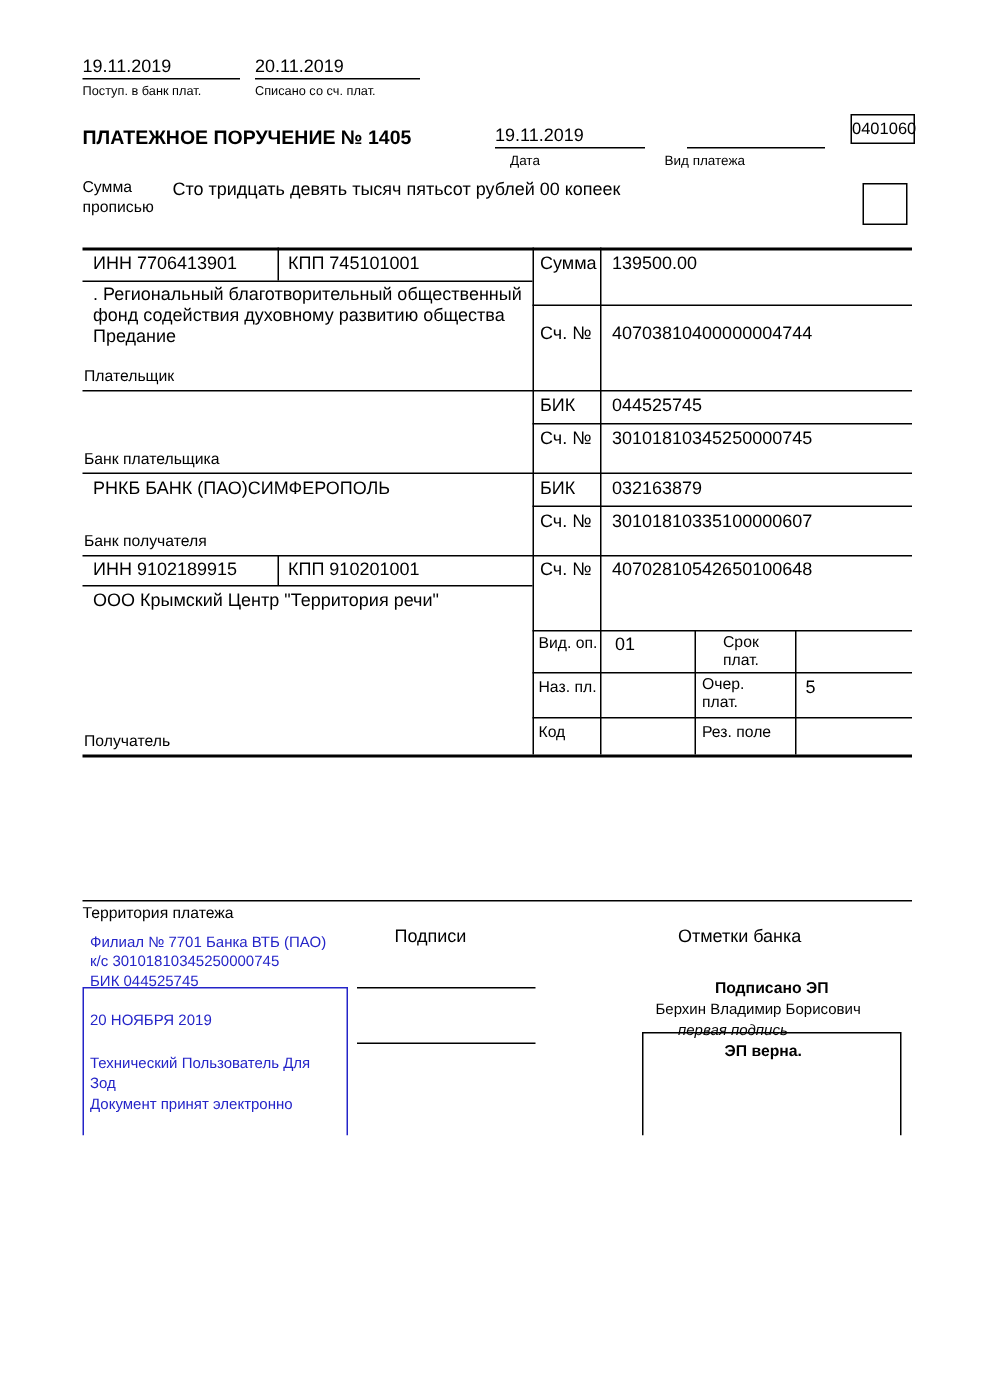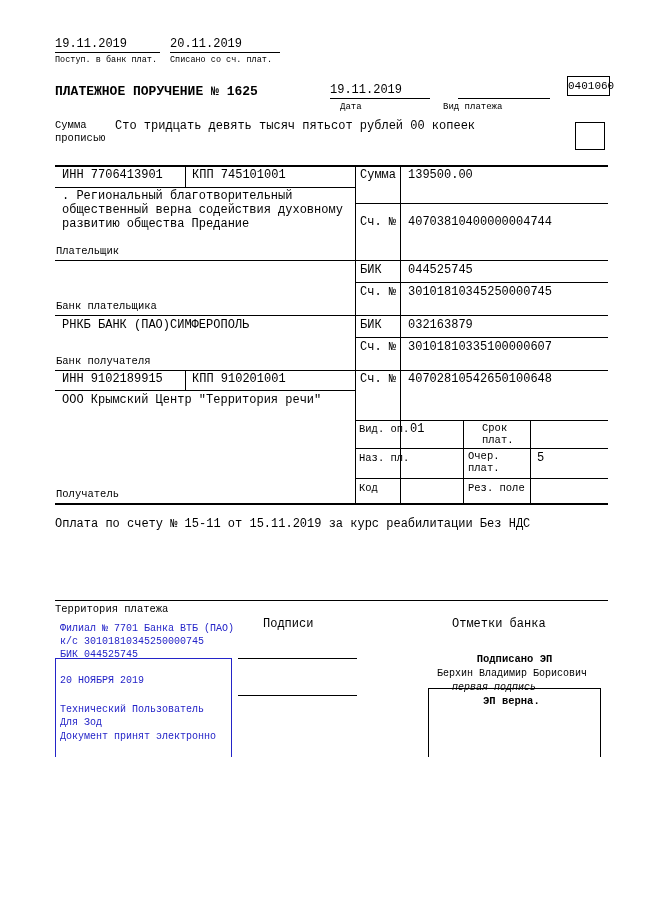--- a/index.html
+++ b/index.html
@@ -1,19 +1,19 @@
 <!DOCTYPE html>
 <html><head>
 <meta charset="utf-8">
 <style>
   * { margin:0; padding:0; box-sizing:border-box; }
   html,body { background:#ffffff; }
   .page {
     position:relative; width:660px; height:757px; background:#fff;
-    font-family:Liberation Mono, monospace; color:#000; overflow:hidden;
+    font-family:Liberation Sans, sans-serif; color:#000; overflow:hidden;
   }
   .t { position:absolute; white-space:nowrap; font-size:12px; line-height:1.15; }
   .wrap { white-space:normal; }
   .bold { font-weight:bold; }
   .italic { font-style:italic; }
   .small { font-size:8.5px; }
   .cap { font-size:10.5px; }
   .sub { font-size:10.5px; }
   .hl { position:absolute; border-top:1px solid #000; height:0; }
   .hl2 { border-top-width:2px; }
@@ -29,21 +29,21 @@
   <div class="t" style="left:55px;top:38px">19.11.2019</div>
   <div class="hl" style="left:55px;top:52px;width:105px"></div>
   <div class="t small" style="left:55px;top:56px">Поступ. в банк плат.</div>
 
   <div class="t" style="left:170px;top:38px">20.11.2019</div>
   <div class="hl" style="left:170px;top:52px;width:110px"></div>
   <div class="t small" style="left:170px;top:56px">Списано со сч. плат.</div>
 
   <div class="box center" style="left:567px;top:36px;width:43px;height:20px;font-size:11px;line-height:18px">0401060</div>
 
-  <div class="t bold" style="left:55px;top:85px;font-size:13px">ПЛАТЕЖНОЕ ПОРУЧЕНИЕ № 1625</div>
+  <div class="t bold" style="left:55px;top:85px;font-size:13px">ПЛАТЕЖНОЕ ПОРУЧЕНИЕ № 1405</div>
   <div class="t" style="left:330px;top:84px">19.11.2019</div>
   <div class="hl" style="left:330px;top:98px;width:100px"></div>
   <div class="t" style="left:340px;top:102px;font-size:9px">Дата</div>
   <div class="hl" style="left:458px;top:98px;width:92px"></div>
   <div class="t" style="left:443px;top:102px;font-size:9px">Вид платежа</div>
   <div class="box" style="left:575px;top:82px;width:30px;height:28px"></div>
 
   <div class="t cap wrap" style="left:55px;top:119px;width:58px;line-height:13px">Сумма прописью</div>
   <div class="t" style="left:115px;top:120px">Сто тридцать девять тысяч пятьсот рублей 00 копеек</div>
 
@@ -64,21 +64,21 @@
   <div class="hl hl2" style="left:55px;top:503px;width:553px"></div>
   <div class="vl" style="left:355px;top:165px;height:338px"></div>
   <div class="vl" style="left:400px;top:165px;height:338px"></div>
   <div class="vl" style="left:463px;top:420px;height:83px"></div>
   <div class="vl" style="left:530px;top:420px;height:83px"></div>
 
   <div class="t" style="left:62px;top:169px">ИНН 7706413901</div>
   <div class="t" style="left:192px;top:169px">КПП 745101001</div>
   <div class="t" style="left:360px;top:169px">Сумма</div>
   <div class="t" style="left:408px;top:169px">139500.00</div>
-  <div class="t wrap" style="left:62px;top:189px;width:292px;line-height:14px">. Региональный благотворительный общественный верна содействия духовному развитию общества Предание</div>
+  <div class="t wrap" style="left:62px;top:189px;width:292px;line-height:14px">. Региональный благотворительный общественный фонд содействия духовному развитию общества Предание</div>
   <div class="t" style="left:360px;top:216px">Сч. №</div>
   <div class="t" style="left:408px;top:216px">40703810400000004744</div>
   <div class="t cap" style="left:56px;top:245px">Плательщик</div>
 
   <div class="t" style="left:360px;top:264px">БИК</div>
   <div class="t" style="left:408px;top:264px">044525745</div>
   <div class="t" style="left:360px;top:286px">Сч. №</div>
   <div class="t" style="left:408px;top:286px">30101810345250000745</div>
   <div class="t cap" style="left:56px;top:300px">Банк плательщика</div>
 
@@ -98,21 +98,20 @@
 
   <div class="t sub" style="left:359px;top:423px">Вид. оп.</div>
   <div class="t" style="left:410px;top:423px">01</div>
   <div class="t sub wrap" style="left:482px;top:422px;width:50px;line-height:12px">Срок плат.</div>
   <div class="t sub" style="left:359px;top:452px">Наз. пл.</div>
   <div class="t sub wrap" style="left:468px;top:450px;width:50px;line-height:12px">Очер. плат.</div>
   <div class="t" style="left:537px;top:452px">5</div>
   <div class="t sub" style="left:359px;top:482px">Код</div>
   <div class="t sub" style="left:468px;top:482px">Рез. поле</div>
 
-  <div class="t" style="left:55px;top:518px">Оплата по счету № 15-11 от 15.11.2019 за курс реабилитации Без НДС</div>
   <div class="hl" style="left:55px;top:600px;width:553px"></div>
   <div class="t cap" style="left:55px;top:603px">Территория платежа</div>
 
   <div class="box" style="left: 55px; top: 618px; width: 177px; height: 134px; border-width: 1.5px; color: rgb(36, 36, 200); border-color: rgb(36, 36, 200);"></div>
   <div class="t" style="left: 60px; top: 623px; font-size: 10px; color: rgb(36, 36, 200); border-color: rgb(36, 36, 200);">Филиал № 7701 Банка ВТБ (ПАО)</div>
   <div class="t" style="left: 60px; top: 636px; font-size: 10px; color: rgb(36, 36, 200); border-color: rgb(36, 36, 200);">к/с 30101810345250000745</div>
   <div class="t" style="left: 60px; top: 649px; font-size: 10px; color: rgb(36, 36, 200); border-color: rgb(36, 36, 200);">БИК 044525745</div>
   <div class="t" style="left: 60px; top: 675px; font-size: 10px; color: rgb(36, 36, 200); border-color: rgb(36, 36, 200);">20 НОЯБРЯ 2019</div>
   <div class="t wrap" style="left: 60px; top: 703px; width: 166px; font-size: 10px; line-height: 13px; color: rgb(36, 36, 200); border-color: rgb(36, 36, 200);">Технический Пользователь Для Зод</div>
   <div class="t" style="left: 60px; top: 731px; font-size: 10px; color: rgb(36, 36, 200); border-color: rgb(36, 36, 200);">Документ принят электронно</div>

